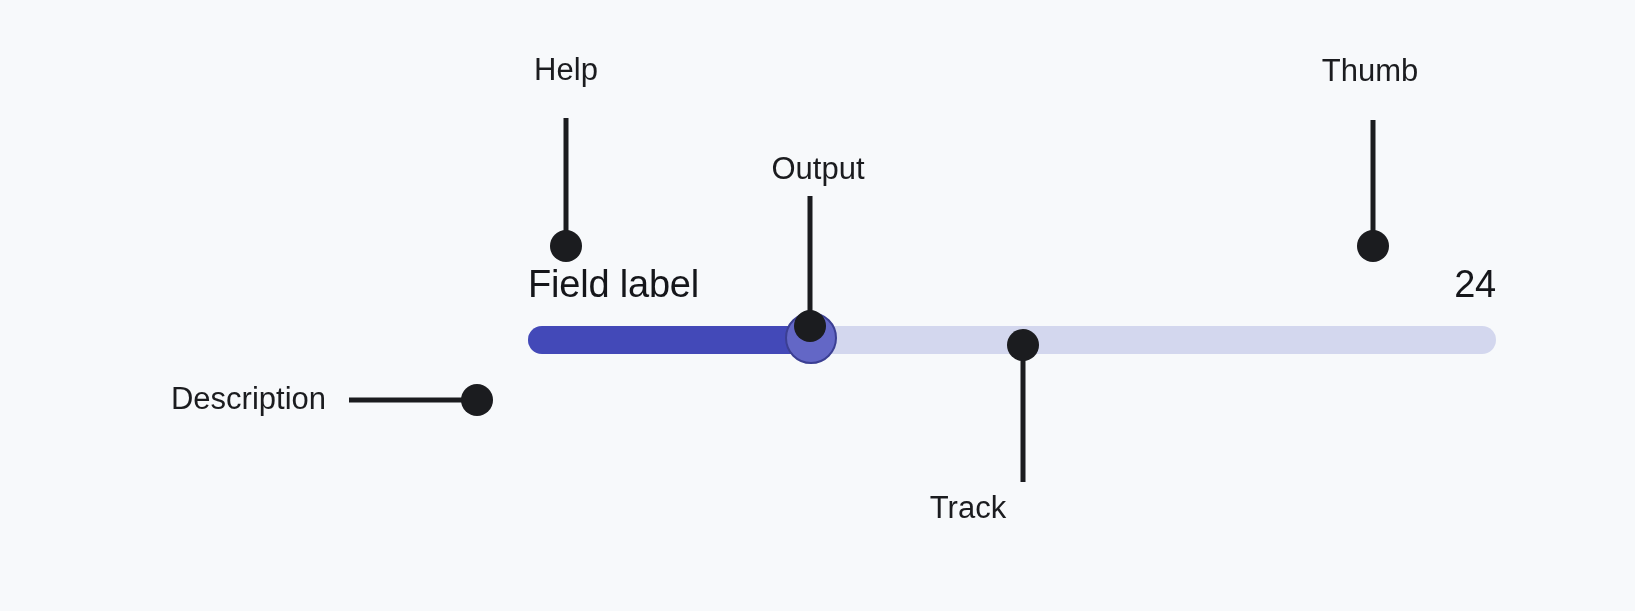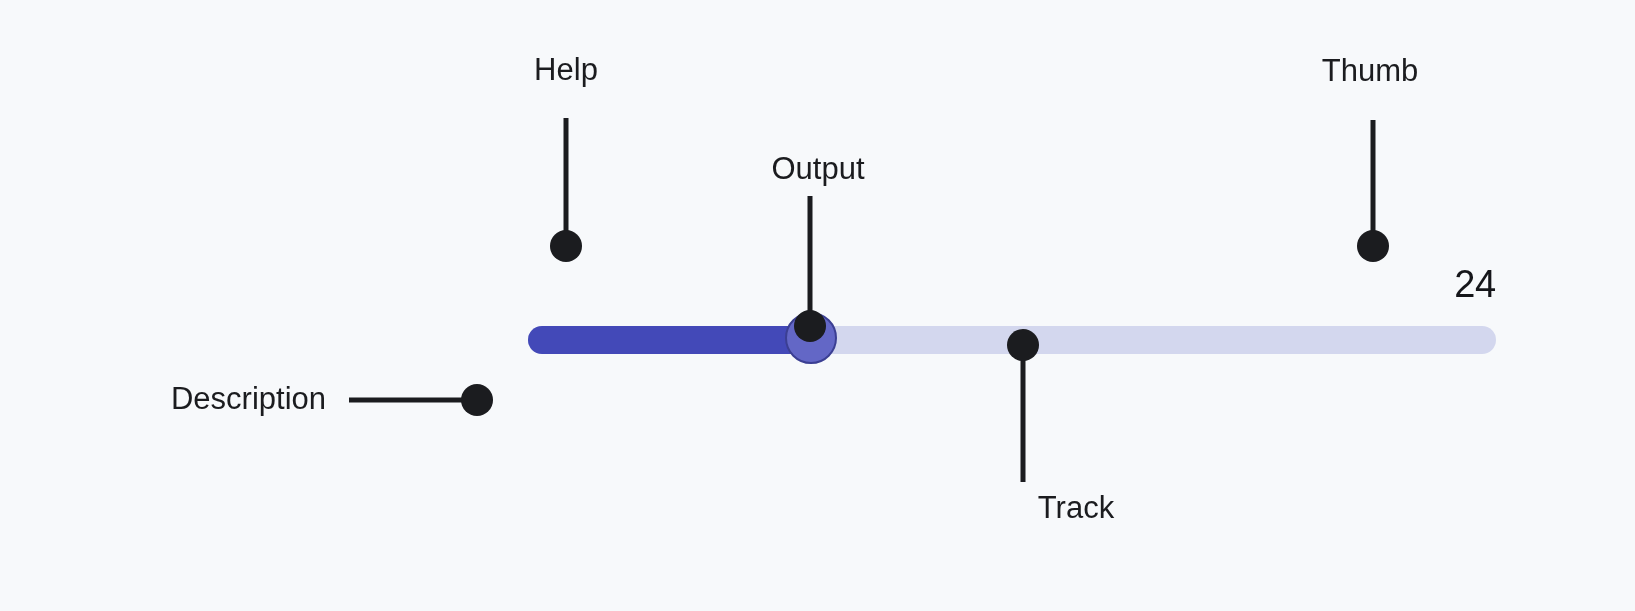--- a/index.html
+++ b/index.html
@@ -116,20 +116,21 @@
   .anno-label.center { transform: translateX(-50%); }
   .anno-label.rightal { transform: translateX(-100%); }
 </style>
 </head>
 <body style="background: rgb(247, 249, 251);">
 
 <div id="stage" style="background: rgb(247, 249, 251);">
 
   <div id="slider-component">
 
+    <div class="field-label">Field label</div>
 
     <div class="field-output">24</div>
 
     <div class="slider-track" style="background: rgb(211, 215, 238);">
       <div class="slider-fill" style="background: rgb(67, 73, 184); width: 29%;"></div>
       <div class="slider-thumb" style="background: rgb(99, 103, 198); border-color: rgb(59, 63, 147); left: calc(29% - 24px);"></div>
     </div>
 
   </div>
 
@@ -160,17 +161,17 @@
       <circle cx="477" cy="400" r="16" fill="#1b1c1f"></circle>
     </g>
   </svg>
 
   <div class="anno-label center" style="left:566px; top:52px;">Help</div>
 
   <div class="anno-label center" style="left:818px; top:151px;">Output</div>
 
   <div class="anno-label center" style="left:1370px; top:53px;">Thumb</div>
 
-  <div class="anno-label center" style="left:1076px; top:490px;">Track</div>
+  <div class="anno-label center" style="left:968px; top:490px;">Track</div>
 
   <div class="anno-label rightal" style="left:326px; top:381px;">Description</div>
 
 </div>
 
 </body></html>

